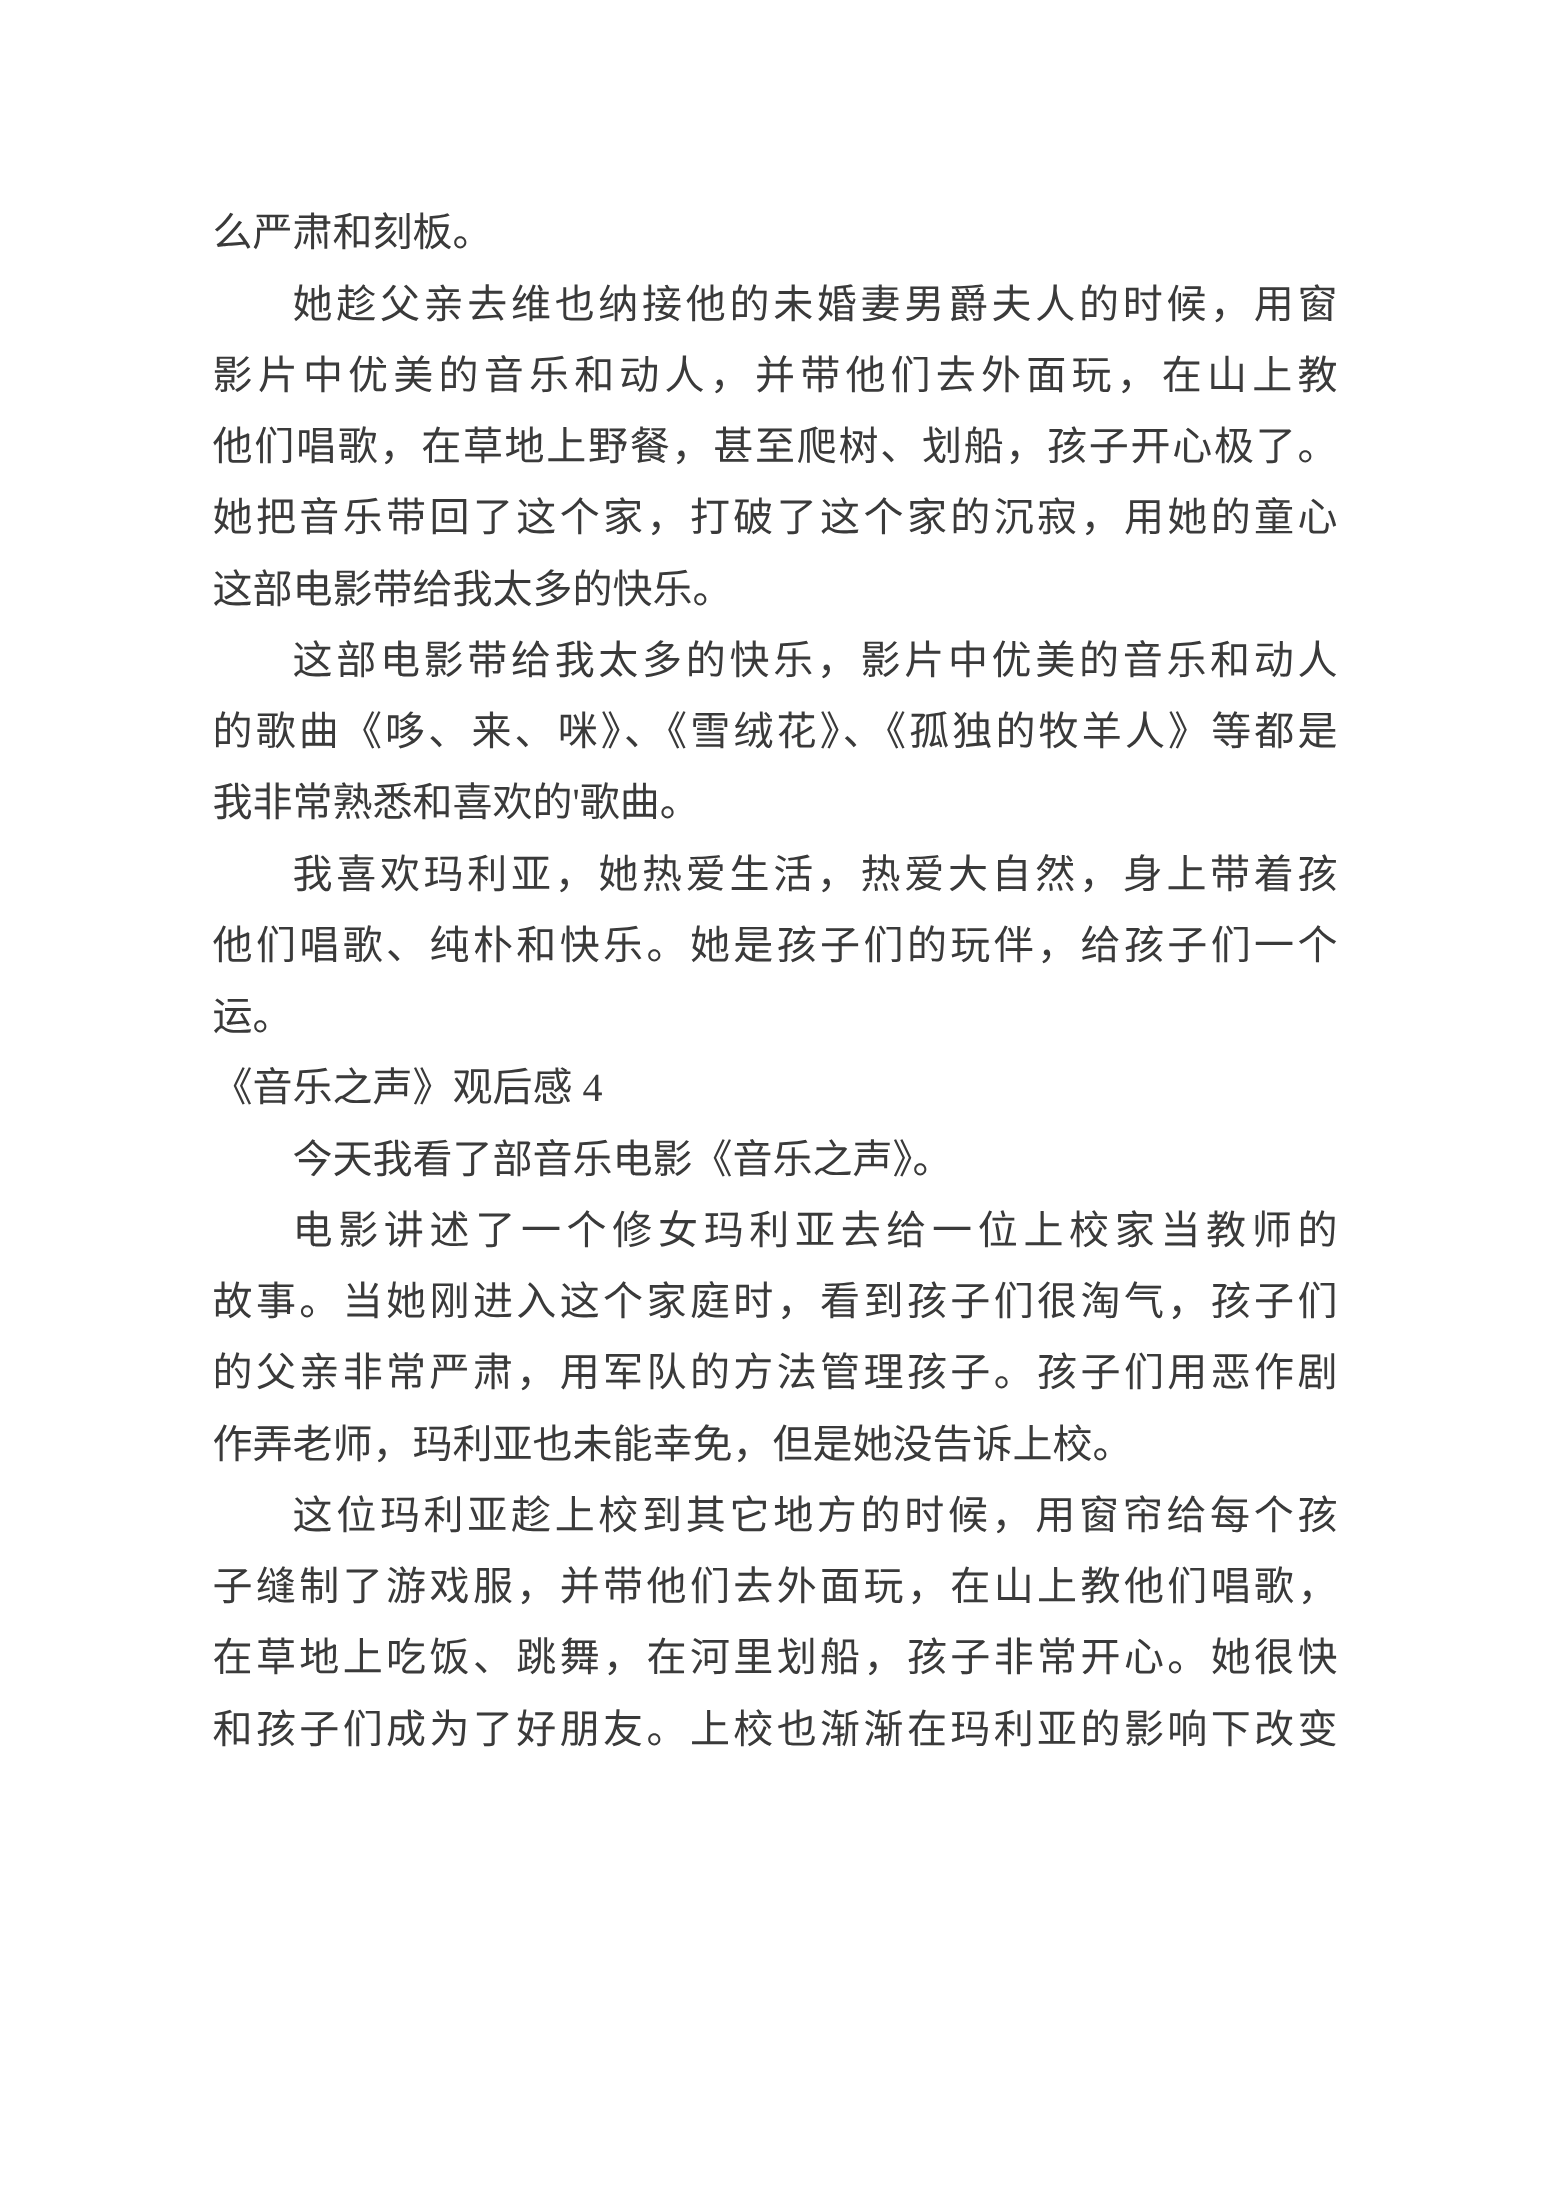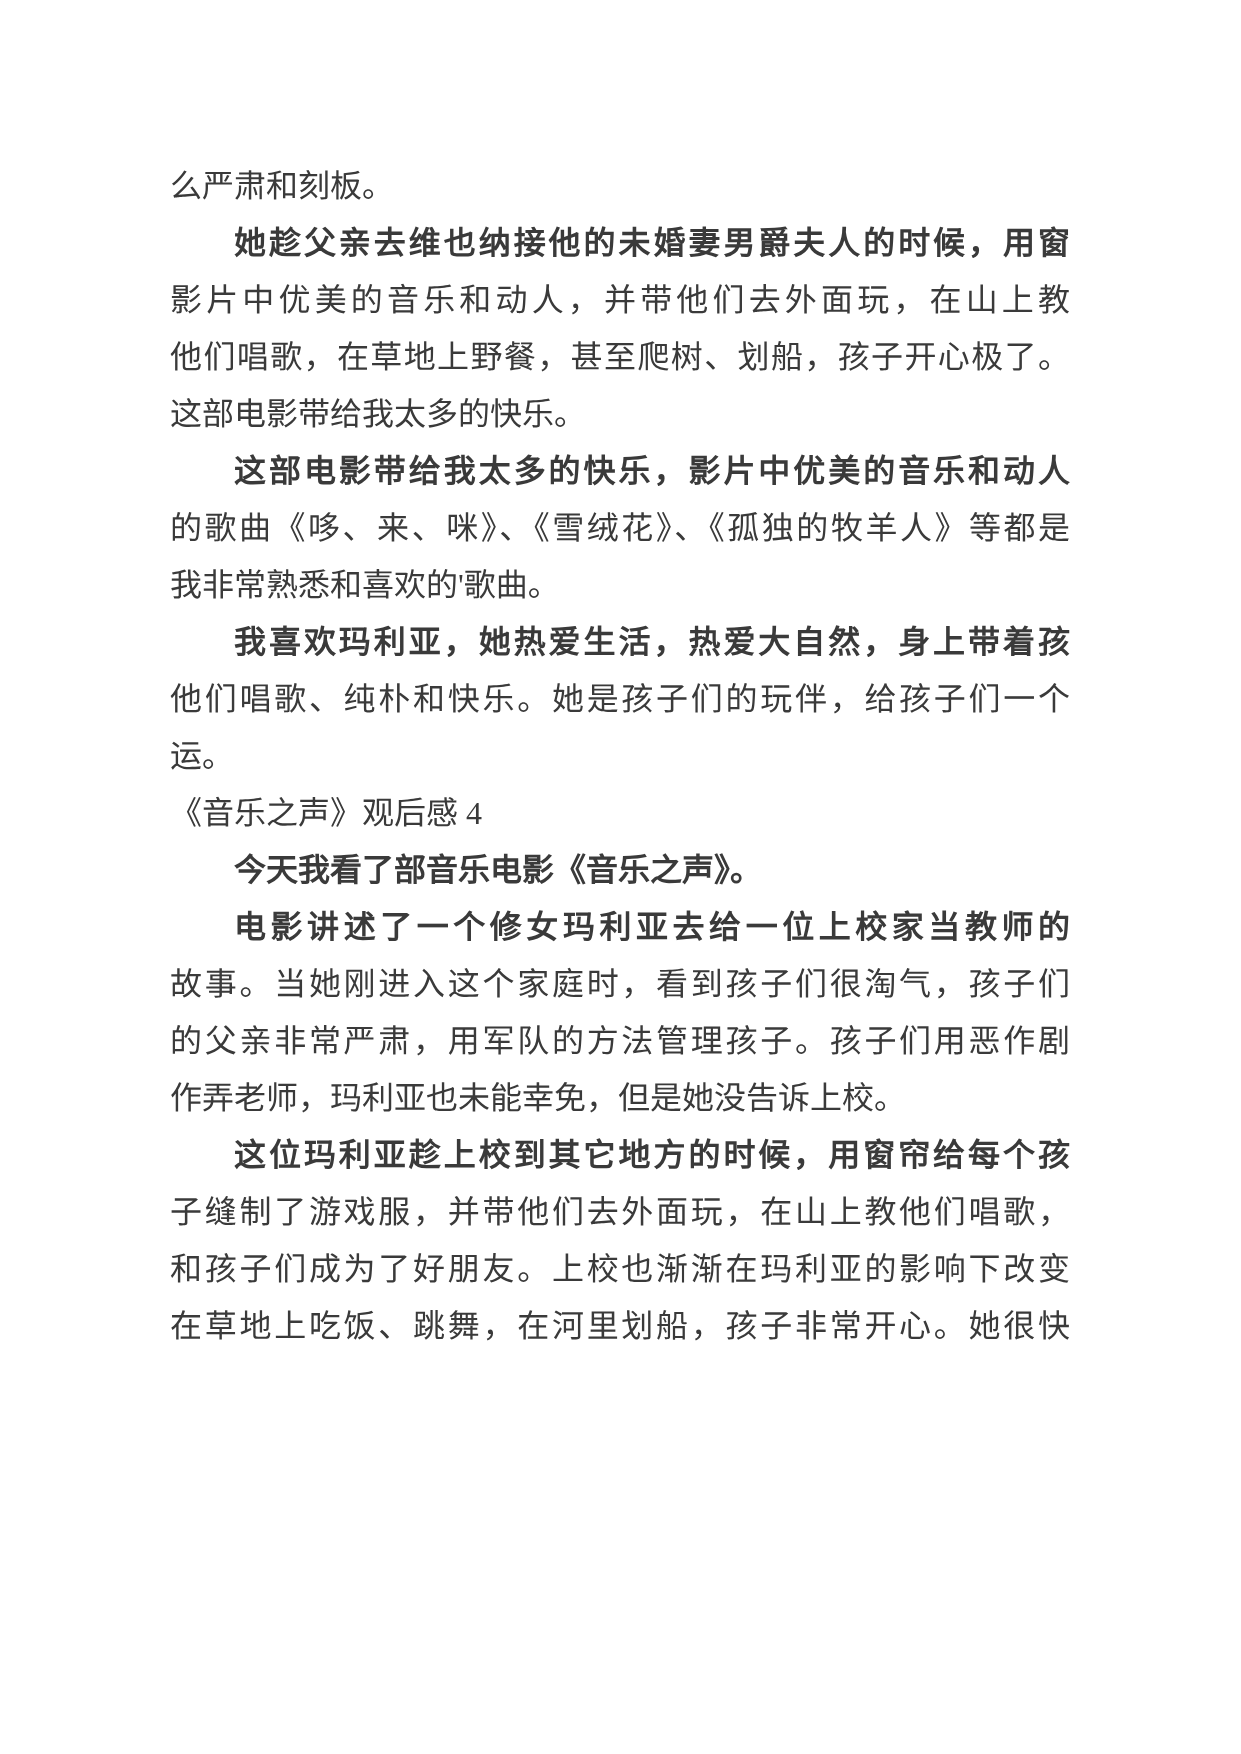--- a/index.html
+++ b/index.html
@@ -31,43 +31,43 @@
     text-align-last: left;
     white-space: nowrap;
   }
   .line.fill {
     white-space: normal;
     text-align: justify;
     text-align-last: justify;
   }
   .line.indent {
     text-indent: 64px;
-    font-weight: bold;
   }
 </style>
 </head>
 <body>
 
 <div class="page" style="background: rgb(255, 255, 255);">
   <div class="text-block" style="color: rgb(58, 58, 58);">
       <div class="line">么严肃和刻板。</div>
       <div class="line indent fill">她趁父亲去维也纳接他的未婚妻男爵夫人的时候，用窗</div>
       <div class="line fill">影片中优美的音乐和动人，并带他们去外面玩，在山上教</div>
       <div class="line fill">他们唱歌，在草地上野餐，甚至爬树、划船，孩子开心极了。</div>
+      <div class="line fill">她把音乐带回了这个家，打破了这个家的沉寂，用她的童心</div>
       <div class="line">这部电影带给我太多的快乐。</div>
       <div class="line indent fill">这部电影带给我太多的快乐，影片中优美的音乐和动人</div>
       <div class="line fill">的歌曲《哆、来、咪》、《雪绒花》、《孤独的牧羊人》等都是</div>
       <div class="line">我非常熟悉和喜欢的'歌曲。</div>
       <div class="line indent fill">我喜欢玛利亚，她热爱生活，热爱大自然，身上带着孩</div>
       <div class="line fill">他们唱歌、纯朴和快乐。她是孩子们的玩伴，给孩子们一个</div>
       <div class="line">运。</div>
       <div class="line">《音乐之声》观后感 4</div>
       <div class="line indent">今天我看了部音乐电影《音乐之声》。</div>
       <div class="line indent fill">电影讲述了一个修女玛利亚去给一位上校家当教师的</div>
       <div class="line fill">故事。当她刚进入这个家庭时，看到孩子们很淘气，孩子们</div>
       <div class="line fill">的父亲非常严肃，用军队的方法管理孩子。孩子们用恶作剧</div>
       <div class="line">作弄老师，玛利亚也未能幸免，但是她没告诉上校。</div>
       <div class="line indent fill">这位玛利亚趁上校到其它地方的时候，用窗帘给每个孩</div>
       <div class="line fill">子缝制了游戏服，并带他们去外面玩，在山上教他们唱歌，</div>
+      <div class="line fill">在草地上吃饭、跳舞，在河里划船，孩子非常开心。她很快</div>
       <div class="line fill">和孩子们成为了好朋友。上校也渐渐在玛利亚的影响下改变</div>
-      <div class="line fill">在草地上吃饭、跳舞，在河里划船，孩子非常开心。她很快</div>
     </div>
 </div>
 
 </body></html>

